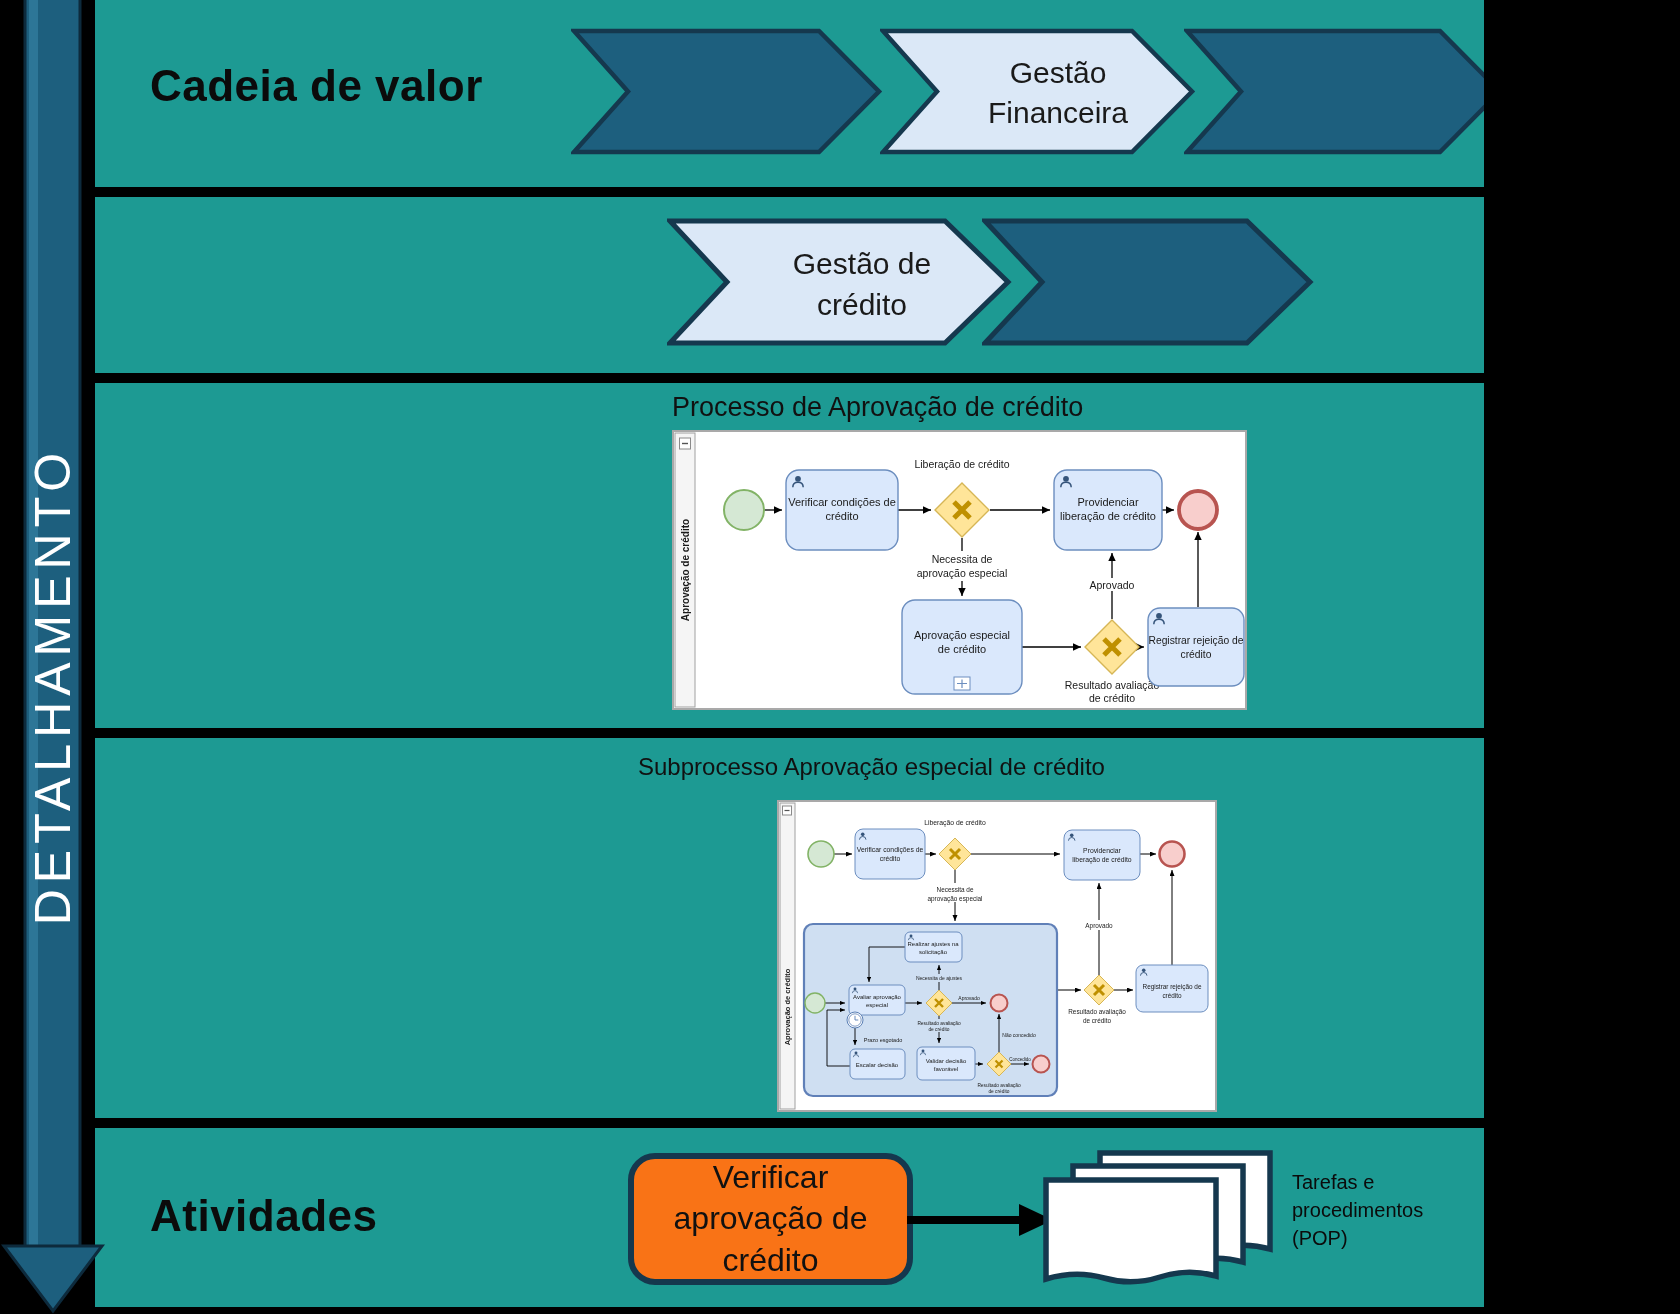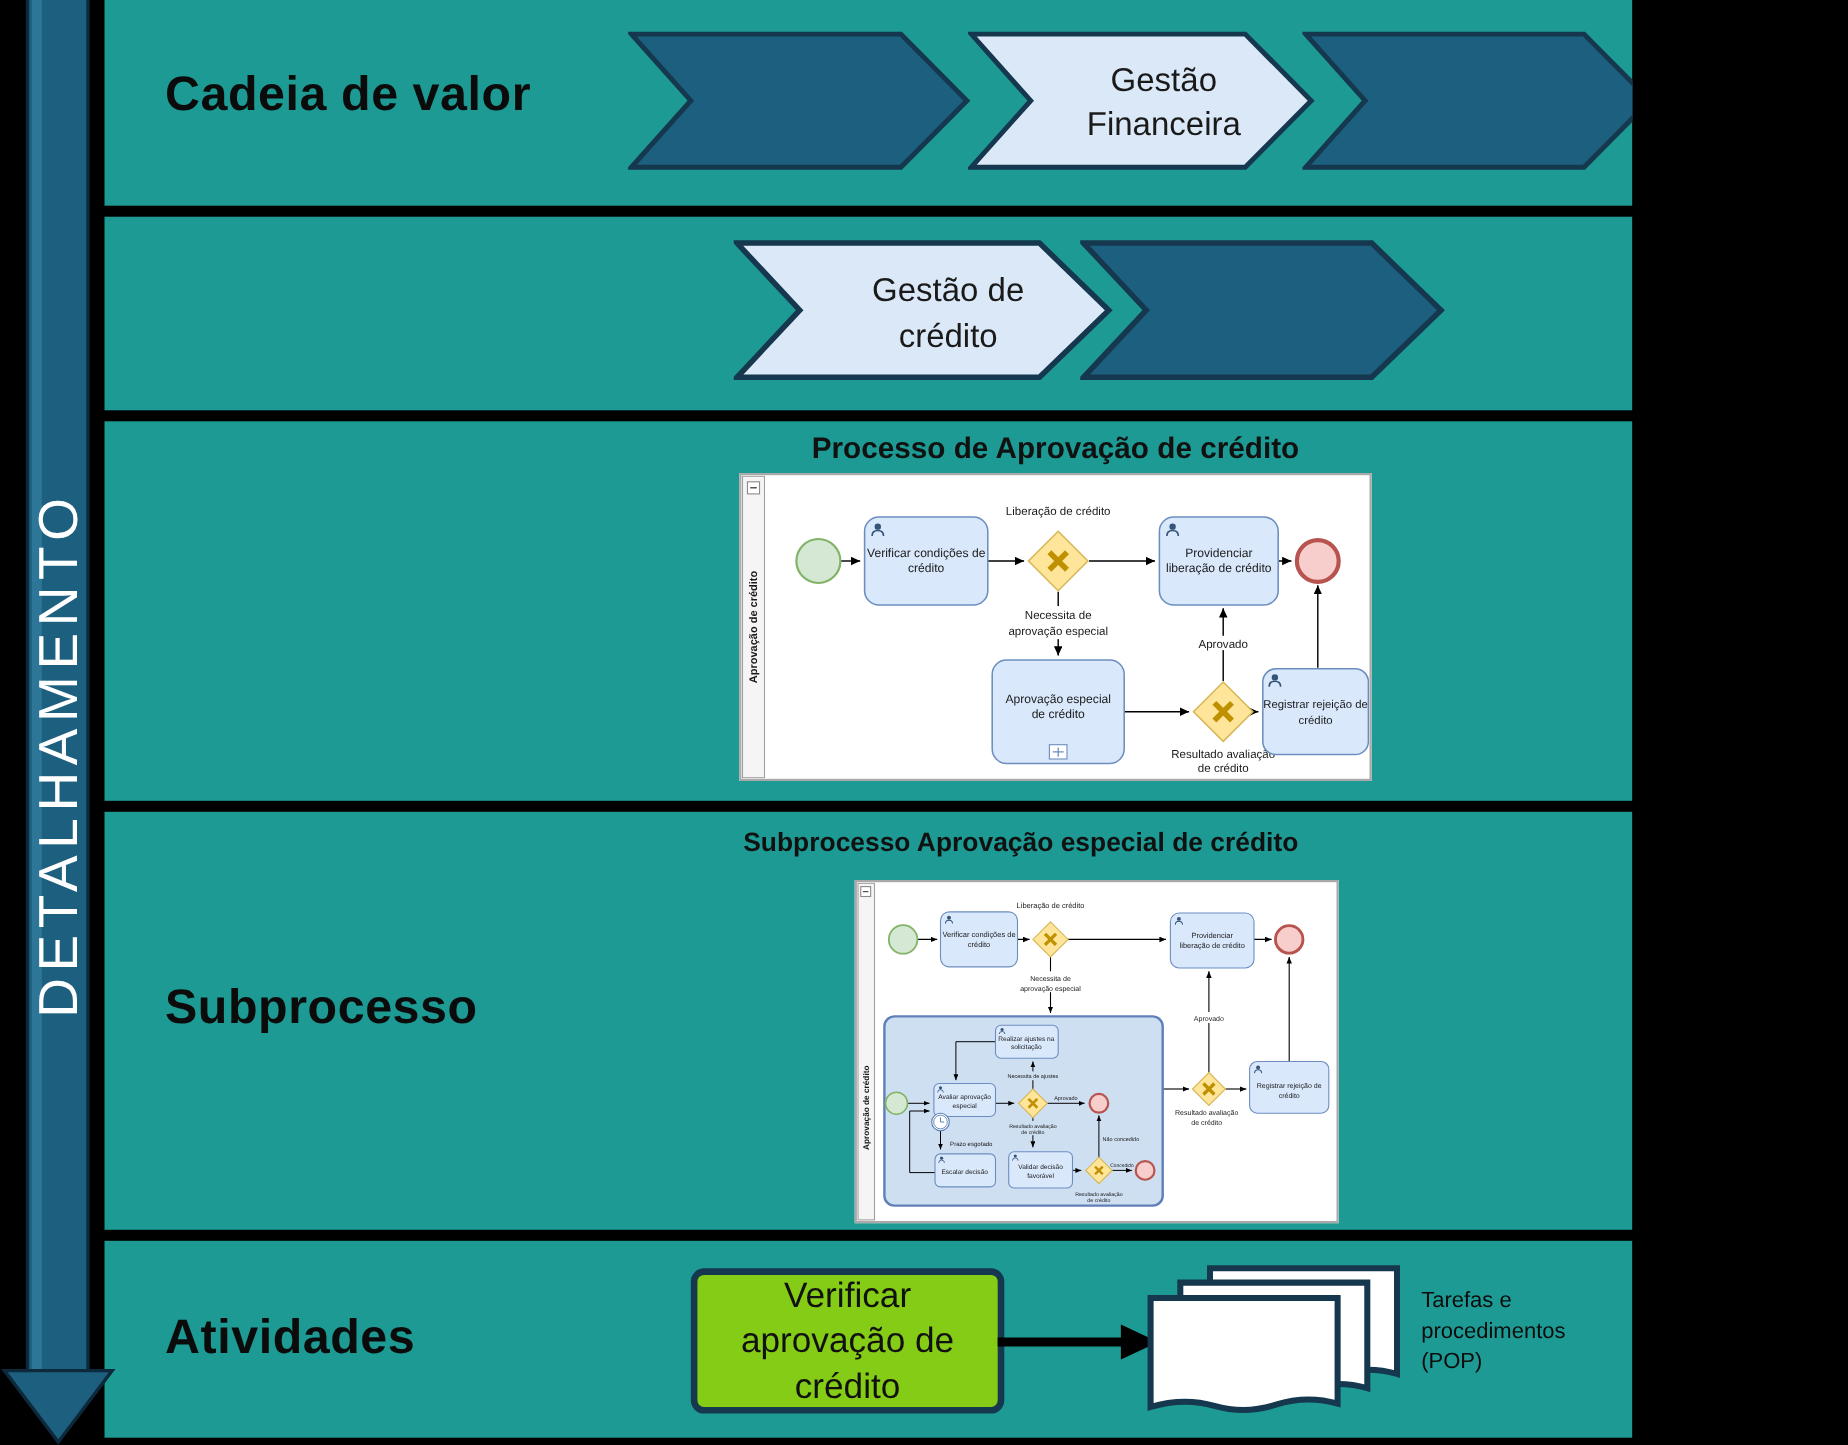--- a/index.html
+++ b/index.html
@@ -2,44 +2,43 @@
 <html><head>
 <meta charset="utf-8">
 <style>
   html,body{margin:0;padding:0;background:#000;}
   .canvas{position:relative;width:1484px;height:1314px;background:#000;overflow:hidden;
           font-family:"Liberation Sans",sans-serif;}
   .abs{position:absolute;}
   .band{position:absolute;left:95px;right:0;background:#1d9a93;}
   .row-label{position:absolute;left:150px;font-weight:bold;font-size:44px;color:#0b0b0b;
              letter-spacing:0.5px;white-space:nowrap;}
-  .diagram-title{position:absolute;font-size:27px;color:#111;text-align:center;white-space:nowrap;font-weight:bold;}
+  .diagram-title{position:absolute;font-size:27px;color:#111;text-align:left;white-space:nowrap;}
   .bpmn-panel{position:absolute;background:#fff;border:2px solid #a9a9a9;box-sizing:border-box;}
   .rotated-label{position:absolute;transform:rotate(-90deg);color:#fff;font-size:50px;
                  letter-spacing:6px;text-align:center;white-space:nowrap;}
-  .activity-box{position:absolute;background:#84cc16;border:6px solid #15384e;border-radius:12px;
+  .activity-box{position:absolute;background:#f97316;border:6px solid #15384e;border-radius:27px;
                 box-sizing:border-box;display:flex;flex-direction:column;justify-content:center;
                 align-items:center;font-size:32px;color:#111;line-height:1.3;}
   .docs-label{position:absolute;font-size:20px;color:#0b0b0b;line-height:1.4;}
   svg text{font-family:"Liberation Sans",sans-serif;fill:#1a1a1a;text-anchor:middle;}
   .chev-text{font-size:30px;}
 </style>
 </head>
 <body>
 
 <div class="canvas">
 
   <div class="band" style="top:0;height:187px"></div>
   <div class="band" style="top:197px;height:176px"></div>
   <div class="band" style="top:383px;height:345px"></div>
   <div class="band" style="top:738px;height:380px"></div>
   <div class="band" style="top:1128px;height:179px"></div>
 
   <div class="row-label" style="top:61px">Cadeia de valor</div>
-  <div class="row-label" style="top:891px">Subprocesso</div>
   <div class="row-label" style="top:1191px">Atividades</div>
 
   <svg class="abs" style="left:0;top:0" width="110" height="1314">
     <rect x="25" y="-6" width="55" height="1256" fill="#1d5f7e" stroke="#0d2a3c" stroke-width="3"></rect>
     <rect x="29" y="0" width="9" height="1246" fill="#2d7697"></rect>
     <polygon points="4,1246 102,1246 53,1311" fill="#1d5f7e" stroke="#0d2a3c" stroke-width="3"></polygon>
   </svg>
   <div class="rotated-label" style="left:-228px;top:658px;width:560px;height:56px">DETALHAMENTO</div>
 
   <svg class="abs" style="left:571px;top:28px" width="312" height="127">

